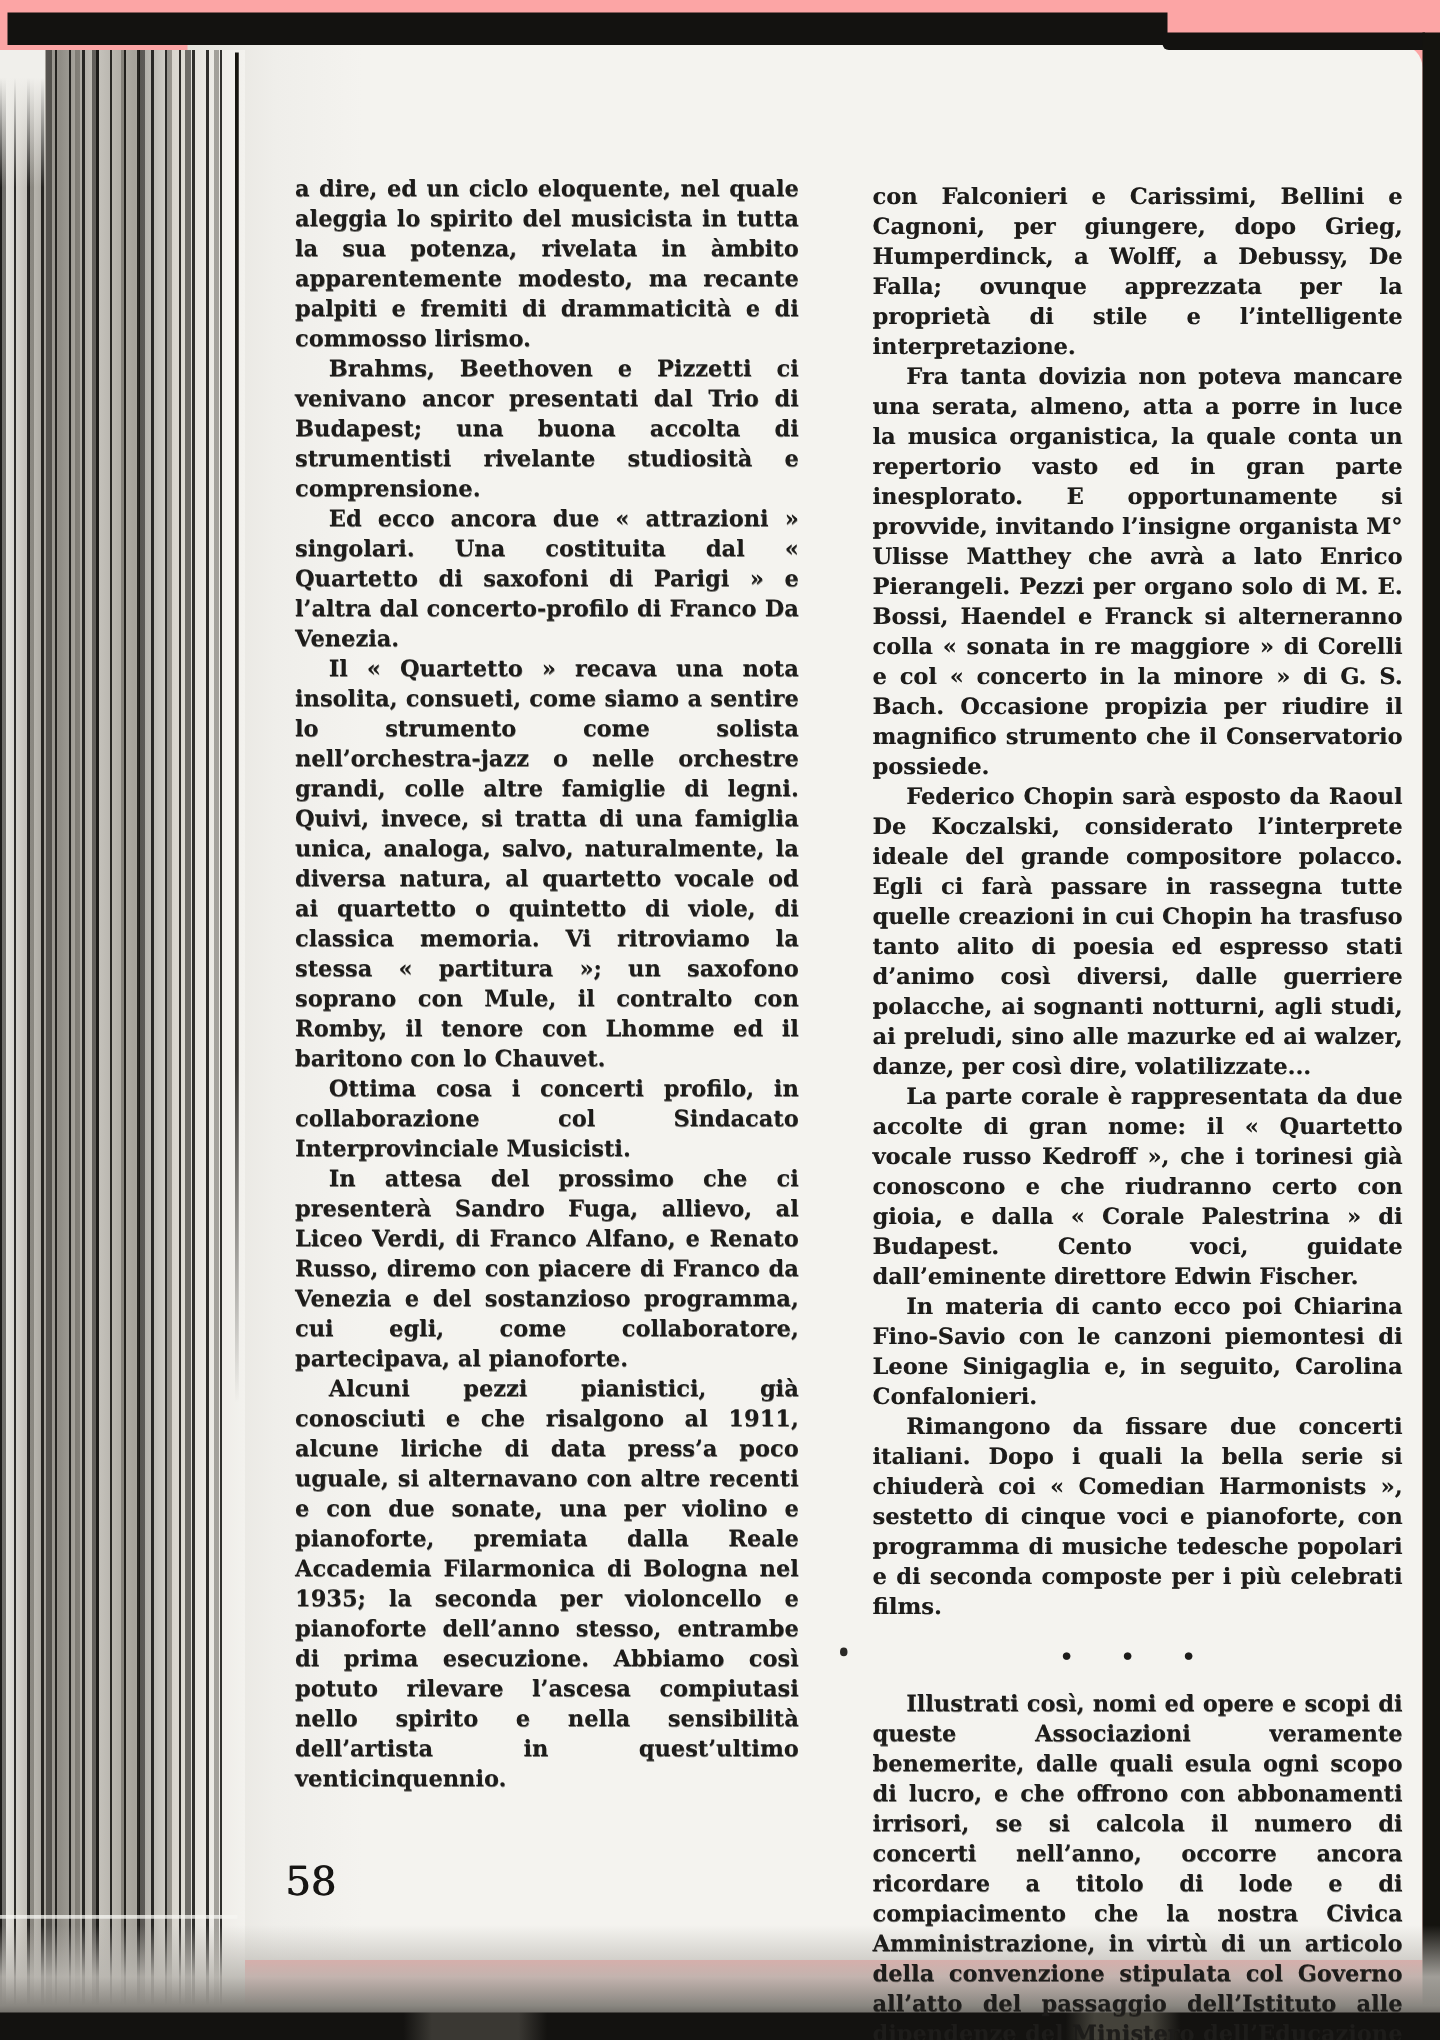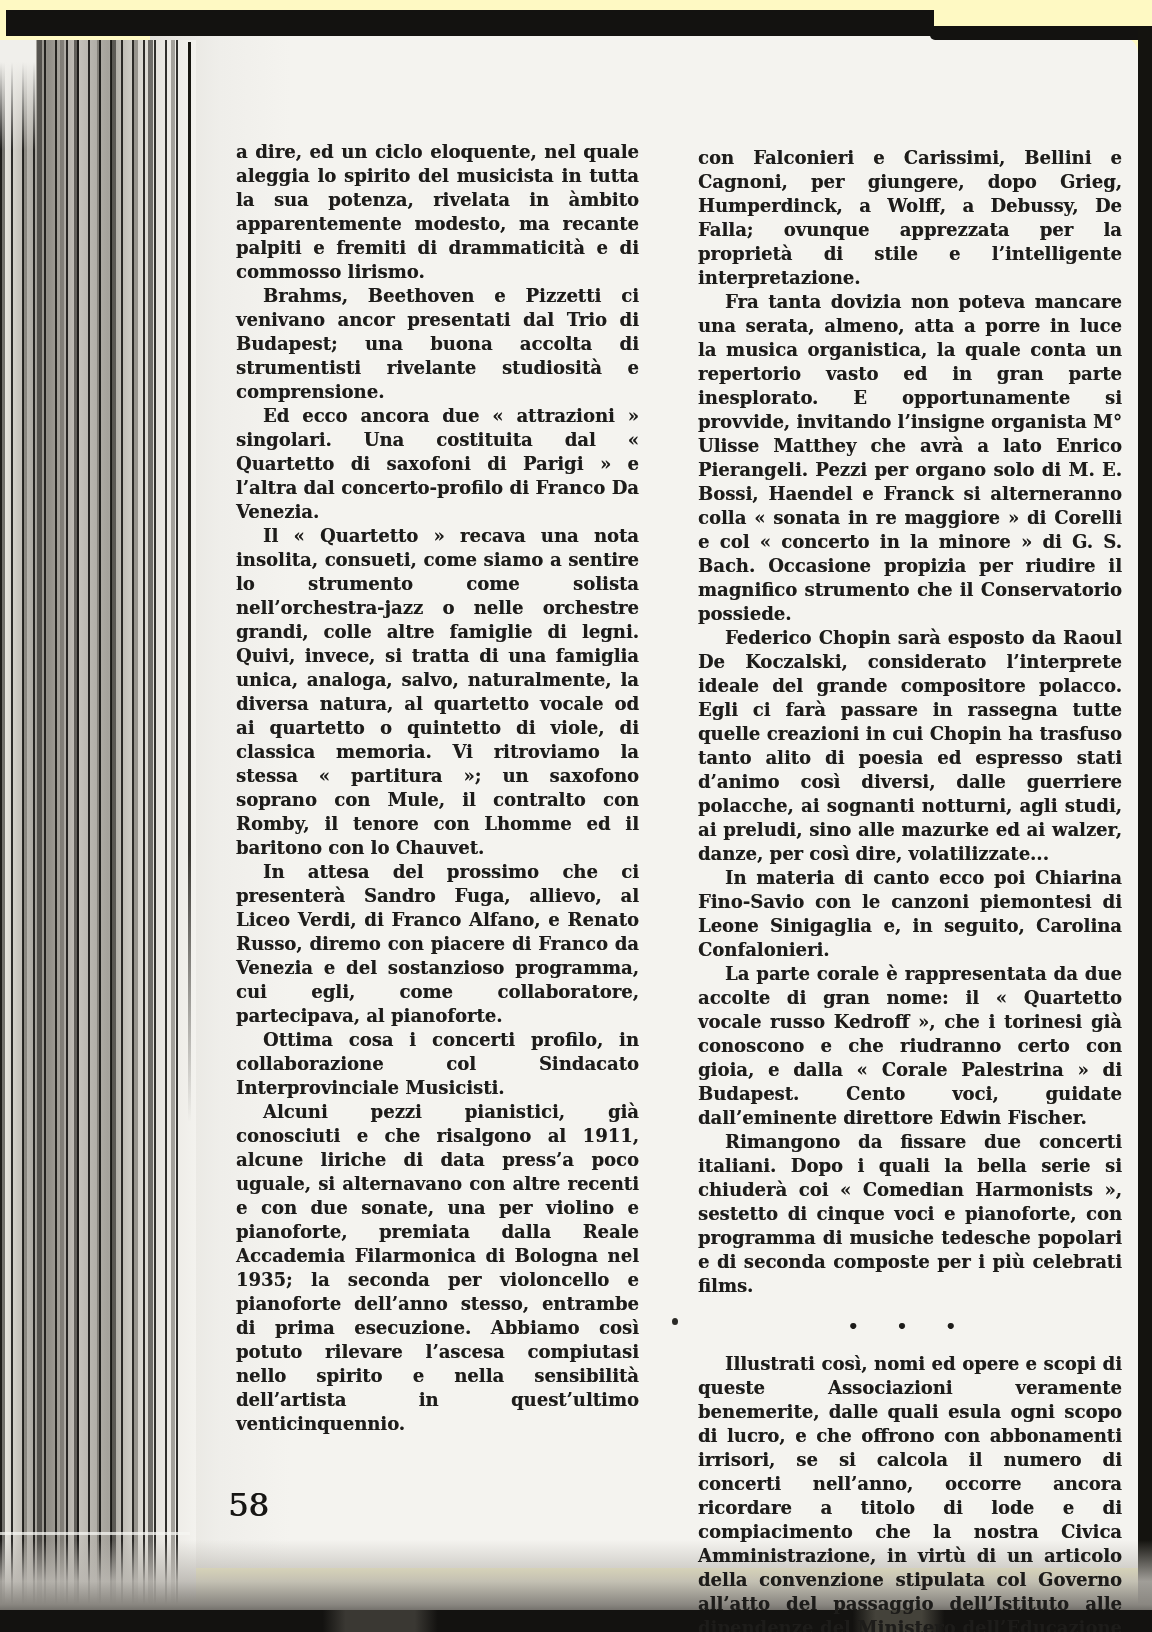--- a/index.html
+++ b/index.html
@@ -7,21 +7,21 @@
     padding: 0;
     width: 1152px;
     height: 1632px;
     overflow: hidden;
     background: #eeede9;
     font-family: "DejaVu Serif", serif;
   }
   .scan {
     position: absolute;
     inset: 0;
-    background: #fef9c3;
+    background: #fca5a5;
   }
   
   .binding {
     position: absolute;
     left: 0; top: 40px; bottom: 0;
     width: 196px;
     background-image:
       repeating-linear-gradient(90deg, rgba(15,14,12,.85) 0 2px, rgba(0,0,0,0) 2px 11px),
       repeating-linear-gradient(90deg, rgba(35,33,30,.6) 0 5px, rgba(210,208,200,0) 5px 23px, rgba(90,87,80,.5) 23px 27px, rgba(0,0,0,0) 27px 37px),
       linear-gradient(90deg, #efeee9 0px, #c9c6bf 18px, #8f8c85 48px, #c6c3bc 78px, #a5a29b 108px, #d8d6cf 138px, #eceae5 168px, #f3f2ee 196px);
@@ -140,29 +140,29 @@
   <div class="right-strip"></div>
   <div class="bottom-shade"></div>
   <div class="bottom-band"></div>
   <div class="speckle"></div>
 
   <div id="col-left" class="column">
       <p class="para continued">a dire, ed un ciclo eloquente, nel quale aleggia lo spirito del musicista in tutta la sua potenza, rivelata in àmbito apparentemente modesto, ma recante palpiti e fremiti di drammaticità e di commosso lirismo.</p>
       <p class="para">Brahms, Beethoven e Pizzetti ci venivano ancor presentati dal Trio di Budapest; una buona accolta di strumentisti rivelante studiosità e comprensione.</p>
       <p class="para">Ed ecco ancora due « attrazioni » singolari. Una costituita dal « Quartetto di saxofoni di Parigi » e l’altra dal concerto-profilo di Franco Da Venezia.</p>
       <p class="para">Il « Quartetto » recava una nota insolita, consueti, come siamo a sentire lo strumento come solista nell’orchestra-jazz o nelle orchestre grandi, colle altre famiglie di legni. Quivi, invece, si tratta di una famiglia unica, analoga, salvo, naturalmente, la diversa natura, al quartetto vocale od ai quartetto o quintetto di viole, di classica memoria. Vi ritroviamo la stessa « partitura »; un saxofono soprano con Mule, il contralto con Romby, il tenore con Lhomme ed il baritono con lo Chauvet.</p>
+      <p class="para">Ottima cosa i concerti profilo, in collaborazione col Sindacato Interprovinciale Musicisti.</p>
       <p class="para">In attesa del prossimo che ci presenterà Sandro Fuga, allievo, al Liceo Verdi, di Franco Alfano, e Renato Russo, diremo con piacere di Franco da Venezia e del sostanzioso programma, cui egli, come collaboratore, partecipava, al pianoforte.</p>
-      <p class="para">Ottima cosa i concerti profilo, in collaborazione col Sindacato Interprovinciale Musicisti.</p>
       <p class="para">Alcuni pezzi pianistici, già conosciuti e che risalgono al 1911, alcune liriche di data press’a poco uguale, si alternavano con altre recenti e con due sonate, una per violino e pianoforte, premiata dalla Reale Accademia Filarmonica di Bologna nel 1935; la seconda per violoncello e pianoforte dell’anno stesso, entrambe di prima esecuzione. Abbiamo così potuto rilevare l’ascesa compiutasi nello spirito e nella sensibilità dell’artista in quest’ultimo venticinquennio.</p>
     </div>
   <div id="col-right" class="column">
       <p class="para continued">con Falconieri e Carissimi, Bellini e Cagnoni, per giungere, dopo Grieg, Humperdinck, a Wolff, a Debussy, De Falla; ovunque apprezzata per la proprietà di stile e l’intelligente interpretazione.</p>
       <p class="para">Fra tanta dovizia non poteva mancare una serata, almeno, atta a porre in luce la musica organistica, la quale conta un repertorio vasto ed in gran parte inesplorato. E opportunamente si provvide, invitando l’insigne organista M° Ulisse Matthey che avrà a lato Enrico Pierangeli. Pezzi per organo solo di M. E. Bossi, Haendel e Franck si alterneranno colla « sonata in re maggiore » di Corelli e col « concerto in la minore » di G. S. Bach. Occasione propizia per riudire il magnifico strumento che il Conservatorio possiede.</p>
       <p class="para">Federico Chopin sarà esposto da Raoul De Koczalski, considerato l’interprete ideale del grande compositore polacco. Egli ci farà passare in rassegna tutte quelle creazioni in cui Chopin ha trasfuso tanto alito di poesia ed espresso stati d’animo così diversi, dalle guerriere polacche, ai sognanti notturni, agli studi, ai preludi, sino alle mazurke ed ai walzer, danze, per così dire, volatilizzate...</p>
+      <p class="para">La parte corale è rappresentata da due accolte di gran nome: il « Quartetto vocale russo Kedroff », che i torinesi già conoscono e che riudranno certo con gioia, e dalla « Corale Palestrina » di Budapest. Cento voci, guidate dall’eminente direttore Edwin Fischer.</p>
       <p class="para">In materia di canto ecco poi Chiarina Fino-Savio con le canzoni piemontesi di Leone Sinigaglia e, in seguito, Carolina Confalonieri.</p>
-      <p class="para">La parte corale è rappresentata da due accolte di gran nome: il « Quartetto vocale russo Kedroff », che i torinesi già conoscono e che riudranno certo con gioia, e dalla « Corale Palestrina » di Budapest. Cento voci, guidate dall’eminente direttore Edwin Fischer.</p>
       <p class="para">Rimangono da fissare due concerti italiani. Dopo i quali la bella serie si chiuderà coi « Comedian Harmonists », sestetto di cinque voci e pianoforte, con programma di musiche tedesche popolari e di seconda composte per i più celebrati films.</p>
       <p class="para separator">• • •</p>
       <p class="para">Illustrati così, nomi ed opere e scopi di queste Associazioni veramente benemerite, dalle quali esula ogni scopo di lucro, e che offrono con abbonamenti irrisori, se si calcola il numero di concerti nell’anno, occorre ancora ricordare a titolo di lode e di compiacimento che la nostra Civica Amministrazione, in virtù di un articolo della convenzione stipulata col Governo all’atto del passaggio dell’Istituto alle dipendenze del Ministero dell’Educazione Nazionale, si è riserbato l’uso della Sala e della Saletta.</p>
     </div>
 
   <div class="page-number">58</div>
 </div>
 
 </body></html>

